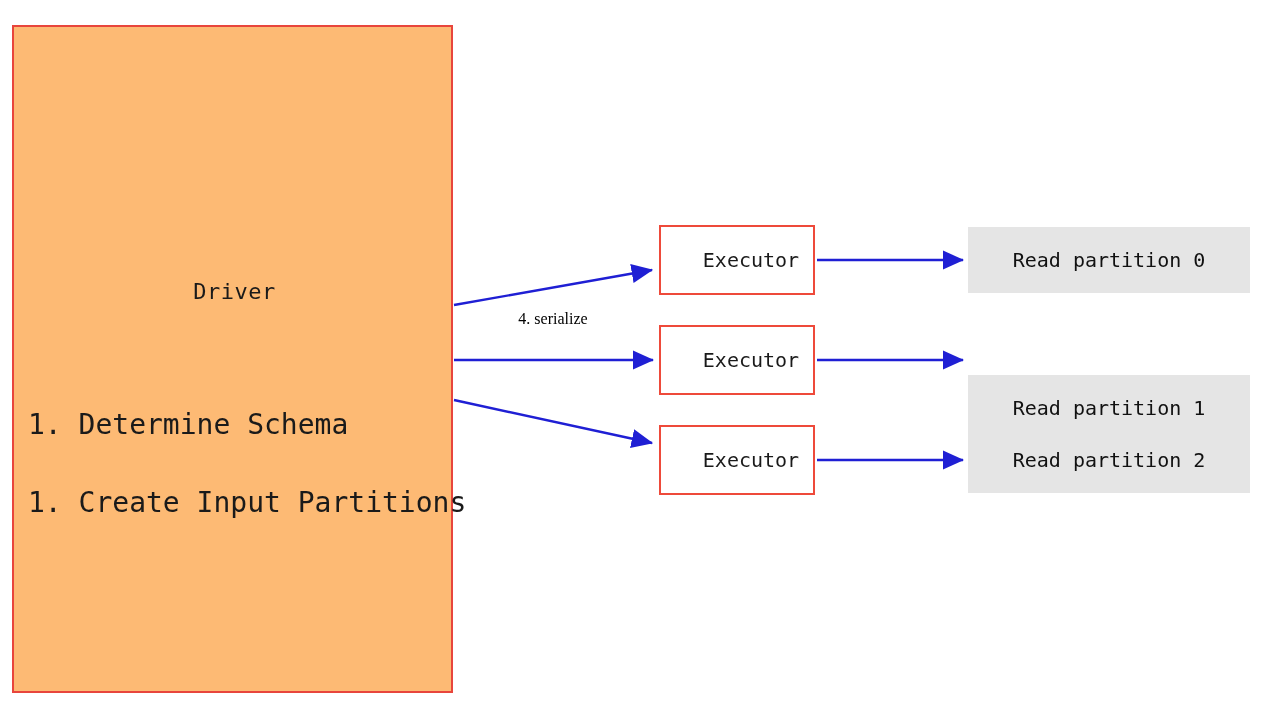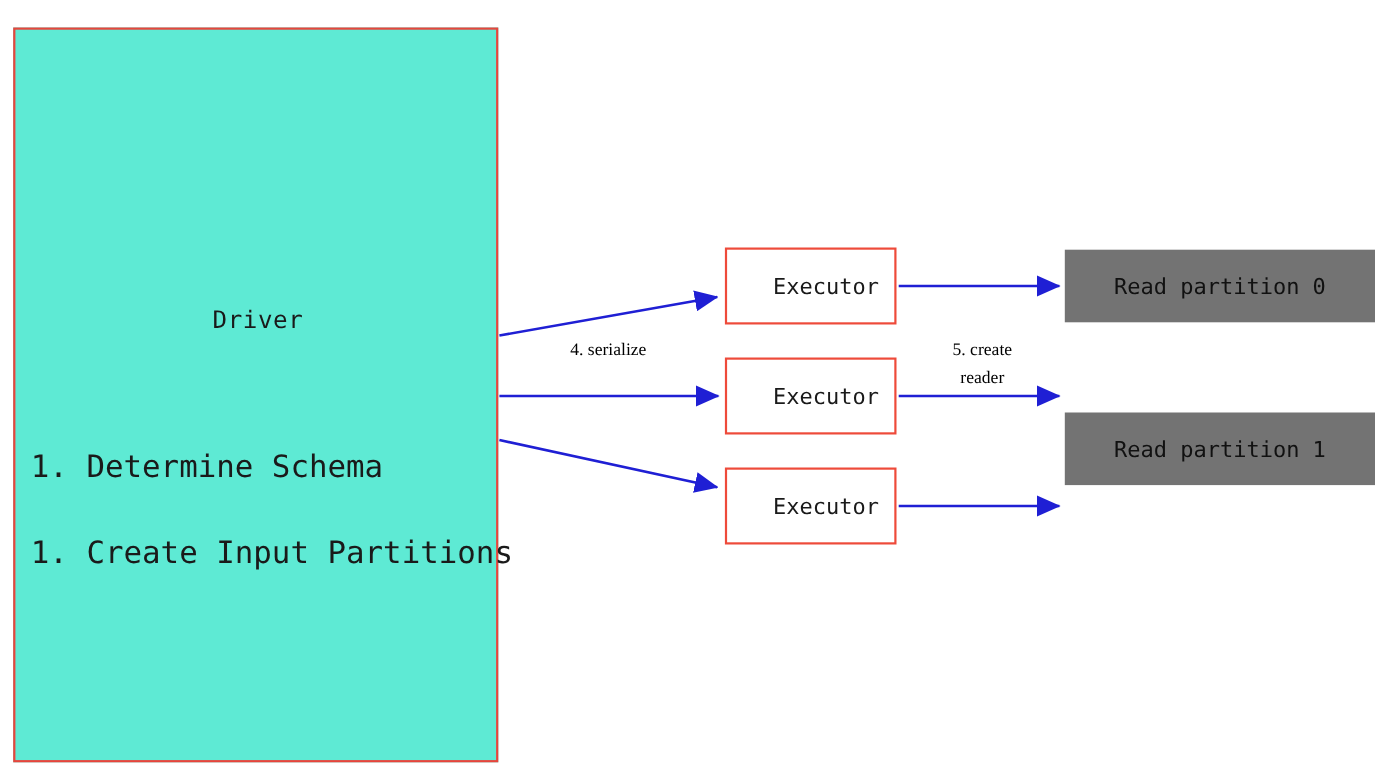--- a/index.html
+++ b/index.html
@@ -28,21 +28,21 @@
   }
 
   
   .driver-box {
     position: absolute;
     left: 12px;
     top: 25px;
     width: 441px;
     height: 668px;
     border: 2px solid #e8453c;
-    background: #5eead4;
+    background: #fdba74;
     box-sizing: border-box;
   }
   .driver-title {
     position: absolute;
     left: 0;
     top: 252px;
     width: 441px;
     text-align: center;
     font-family: "DejaVu Sans Mono", "Liberation Mono", monospace;
     font-size: 22px;
@@ -81,21 +81,21 @@
   .exec-1 { left: 659px; top: 225px; }
   .exec-2 { left: 659px; top: 325px; }
   .exec-3 { left: 659px; top: 425px; }
 
   
   .partition-box {
     position: absolute;
     left: 968px;
     width: 282px;
     height: 66px;
-    background: #737373;
+    background: #e5e5e5;
     display: flex;
     align-items: center;
     justify-content: center;
     font-family: "DejaVu Sans Mono", "Liberation Mono", monospace;
     font-size: 20px;
     color: #111111;
   }
   .part-1 { top: 227px; }
   .part-2 { top: 327px; margin-top: 48px; }
   .part-3 { top: 427px; }
@@ -153,23 +153,20 @@
       <span class="step-line">1. Create Input Partitions</span>
     </div>
   </div>
 
   <div class="executor-box exec-1">Executor</div>
   <div class="executor-box exec-2">Executor</div>
   <div class="executor-box exec-3">Executor</div>
 
   <div class="partition-box part-1">Read partition 0</div>
   <div class="partition-box part-2">Read partition 1</div>
+  <div class="partition-box part-3">Read partition 2</div>
 
   <div class="edge-label label-serialize">
     <span class="lbl-line">4. serialize</span>
   </div>
 
-  <div class="edge-label label-create-reader">
-    <span class="lbl-line">5. create</span>
-    <span class="lbl-line">reader</span>
-  </div>
 
 </div>
 
 </body></html>

